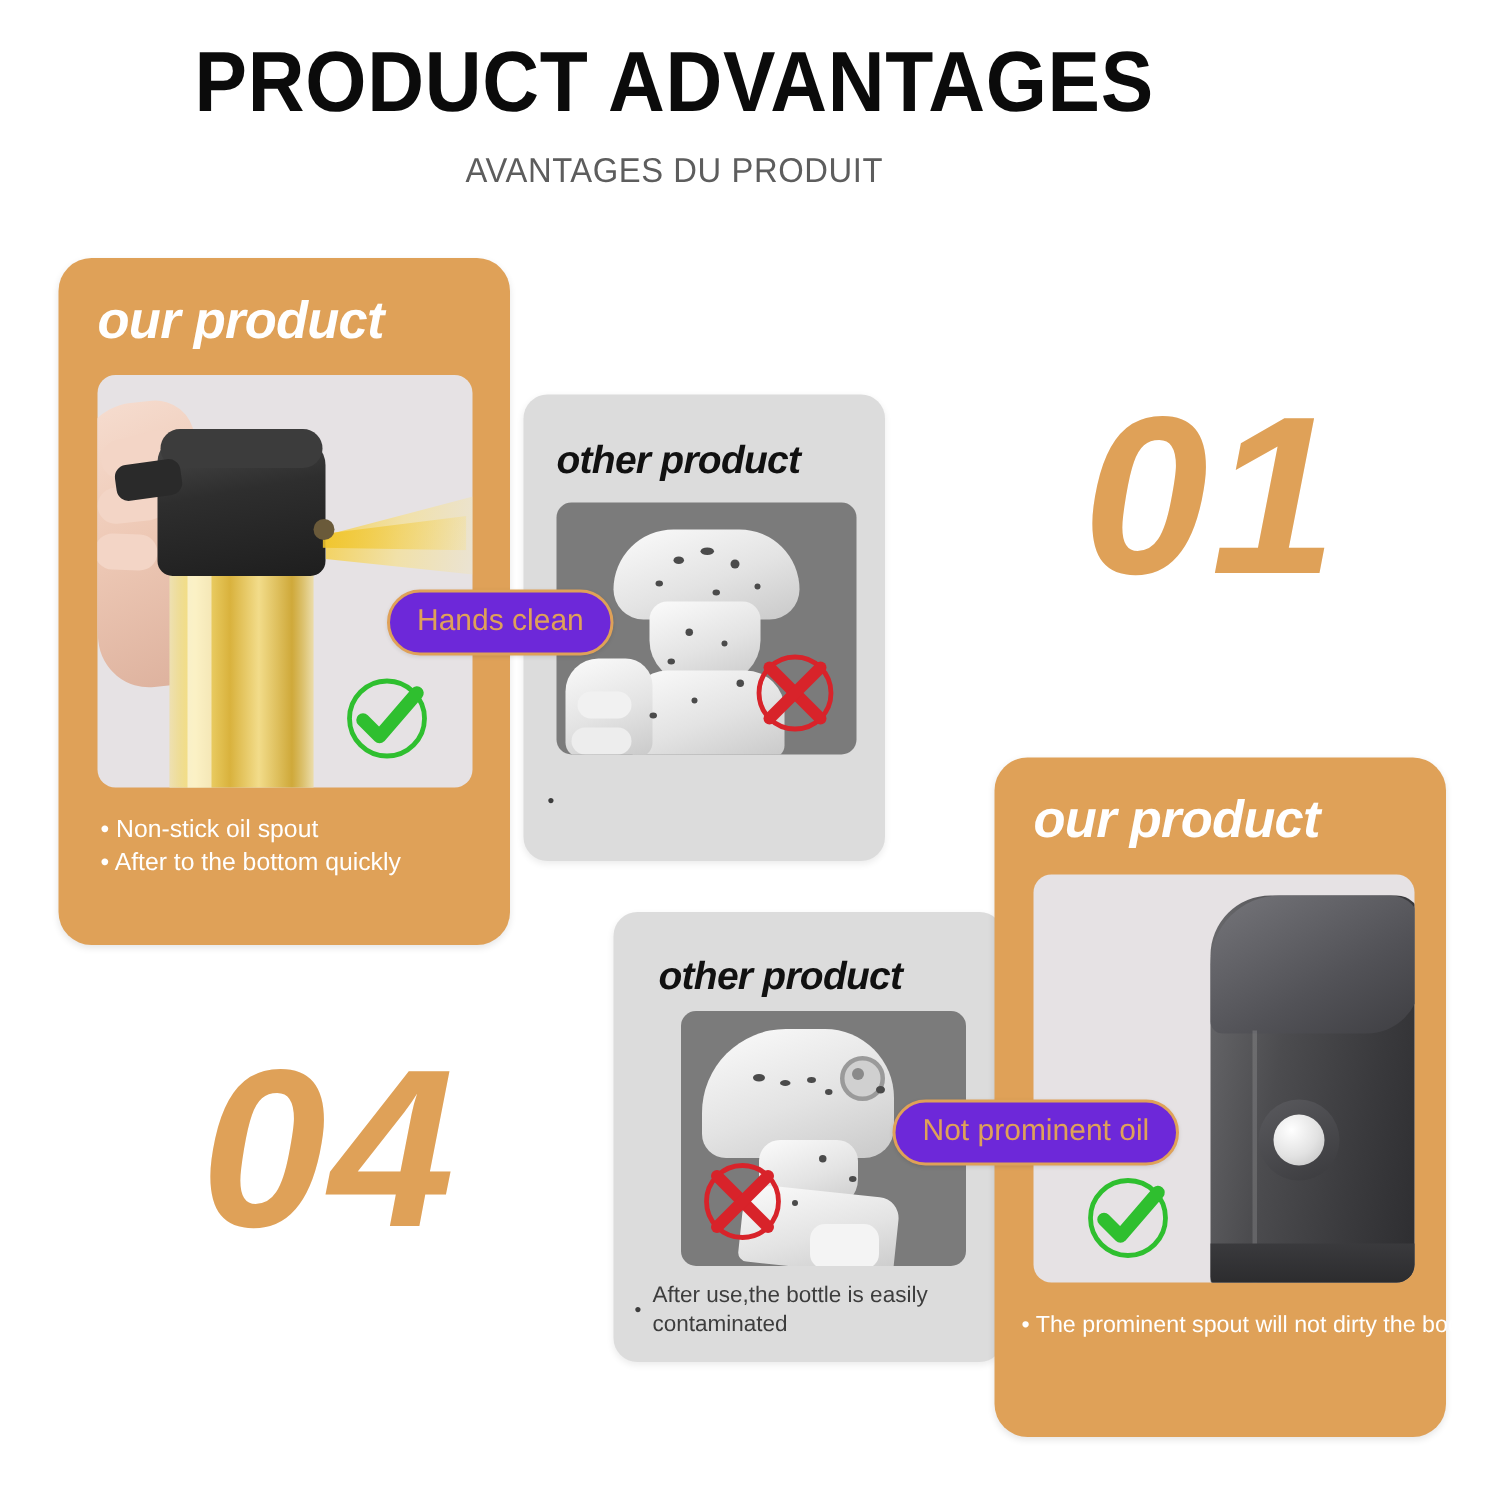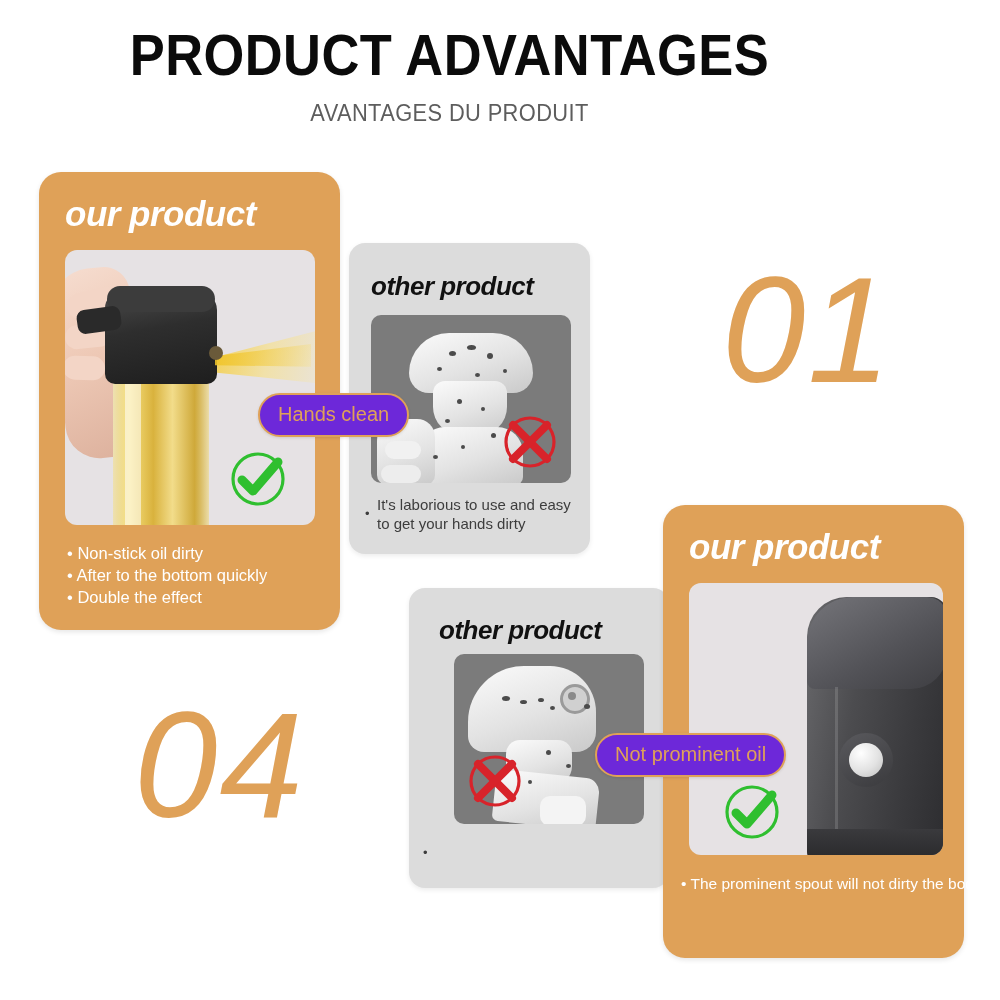--- a/index.html
+++ b/index.html
@@ -50,20 +50,21 @@
   }
   .card-our {
     background: #dfa158;
     border-radius: 22px;
     box-shadow: 0 2px 5px rgba(0,0,0,0.10);
   }
   .card-other {
     background: #dcdcdc;
     border-radius: 16px;
     box-shadow: 0 2px 5px rgba(0,0,0,0.08);
+    margin-top: 20px;
   }
   .card-title-our {
     font-style: italic;
     font-weight: 700;
     color: #ffffff;
     letter-spacing: -0.5px;
   }
   .card-title-other {
     font-style: italic;
     font-weight: 700;
@@ -115,21 +116,21 @@
     z-index: 40;
   }
 
   
   .mark { position: absolute; z-index: 30; }
 
   
   .numeral {
     position: absolute;
     color: #dfa158;
-    font-weight: 400;
+    font-weight: 700;
     font-style: italic;
     font-size: 150px;
     line-height: 1;
     letter-spacing: 2px;
     font-family: "Liberation Sans Narrow", "Liberation Sans", sans-serif;
   }
 
   
   #card-our-1    { left: 39px;  top: 172px; width: 301px; height: 458px; z-index: 20; }
   #title-our-1   { position: absolute; left: 26px; top: 22px; font-size: 35px; }
@@ -279,21 +280,20 @@
       <svg width="62" height="62" viewBox="0 0 62 62">
         <circle cx="31" cy="31" r="24" fill="none" stroke="#D8232A" stroke-width="3.2"></circle>
         <line x1="14" y1="14" x2="48" y2="48" stroke="#D8232A" stroke-width="8" stroke-linecap="round"></line>
         <line x1="48" y1="14" x2="14" y2="48" stroke="#D8232A" stroke-width="8" stroke-linecap="round"></line>
       </svg>
     </div>
   </div>
 
   <div class="caption-other" id="caption-other-1">
     <span style="position:absolute; left:-12px; top:9px; font-size:13px;">•</span>
-    <span>It's laborious to use and easy to get your hands dirty</span>
   </div>
 </div>
 
 <div class="card card-our" id="card-our-1">
   <div class="card-title-our" id="title-our-1">our product</div>
 
   <div class="photo photo-our" id="photo-our-1">
     <div class="p1-hand"></div>
     <div class="p1-finger" style="left:2px; top:40px; width:52px; height:26px; transform:rotate(-14deg);"></div>
     <div class="p1-finger" style="left:0px; top:74px; width:46px; height:24px; transform:rotate(-6deg);"></div>
@@ -309,23 +309,22 @@
 
     <div class="mark" style="left:160px; top:196px;">
       <svg width="66" height="66" viewBox="0 0 66 66">
         <circle cx="33" cy="33" r="25" fill="none" stroke="#2FBF2F" stroke-width="3.2"></circle>
         <path d="M17 34 L28 45 L53 16" fill="none" stroke="#2FBF2F" stroke-width="9" stroke-linecap="round" stroke-linejoin="round"></path>
       </svg>
     </div>
   </div>
 
   <div class="bullets-our" id="bullets-our-1">
-    <div>• <span>Non-stick oil dirty</span></div>
+    <div>• <span>Non-stick oil spout</span></div>
     <div>• <span>After to the bottom quickly</span></div>
-    <div>• <span>Double the effect</span></div>
   </div>
 </div>
 
 <div class="pill" style="left:258px; top:393px;">Hands clean</div>
 
 <div class="numeral" id="numeral-01">01</div>
 
 <div class="card card-other" id="card-other-2">
   <div class="card-title-other" id="title-other-2">other product</div>
 
@@ -349,20 +348,21 @@
       <svg width="62" height="62" viewBox="0 0 62 62">
         <circle cx="31" cy="31" r="24" fill="none" stroke="#D8232A" stroke-width="3.2"></circle>
         <line x1="14" y1="14" x2="48" y2="48" stroke="#D8232A" stroke-width="8" stroke-linecap="round"></line>
         <line x1="48" y1="14" x2="14" y2="48" stroke="#D8232A" stroke-width="8" stroke-linecap="round"></line>
       </svg>
     </div>
   </div>
 
   <div class="caption-other" id="caption-other-2">
     <span style="position:absolute; left:-12px; top:9px; font-size:13px;">•</span>
+    <span>After use,the bottle is easily contaminated</span>
   </div>
 </div>
 
 <div class="card card-our" id="card-our-2">
   <div class="card-title-our" id="title-our-2">our product</div>
 
   <div class="photo photo-our" id="photo-our-2">
     <div class="p2-bottle"></div>
     <div class="p2-shoulder"></div>
     <div class="p2-seam"></div>

